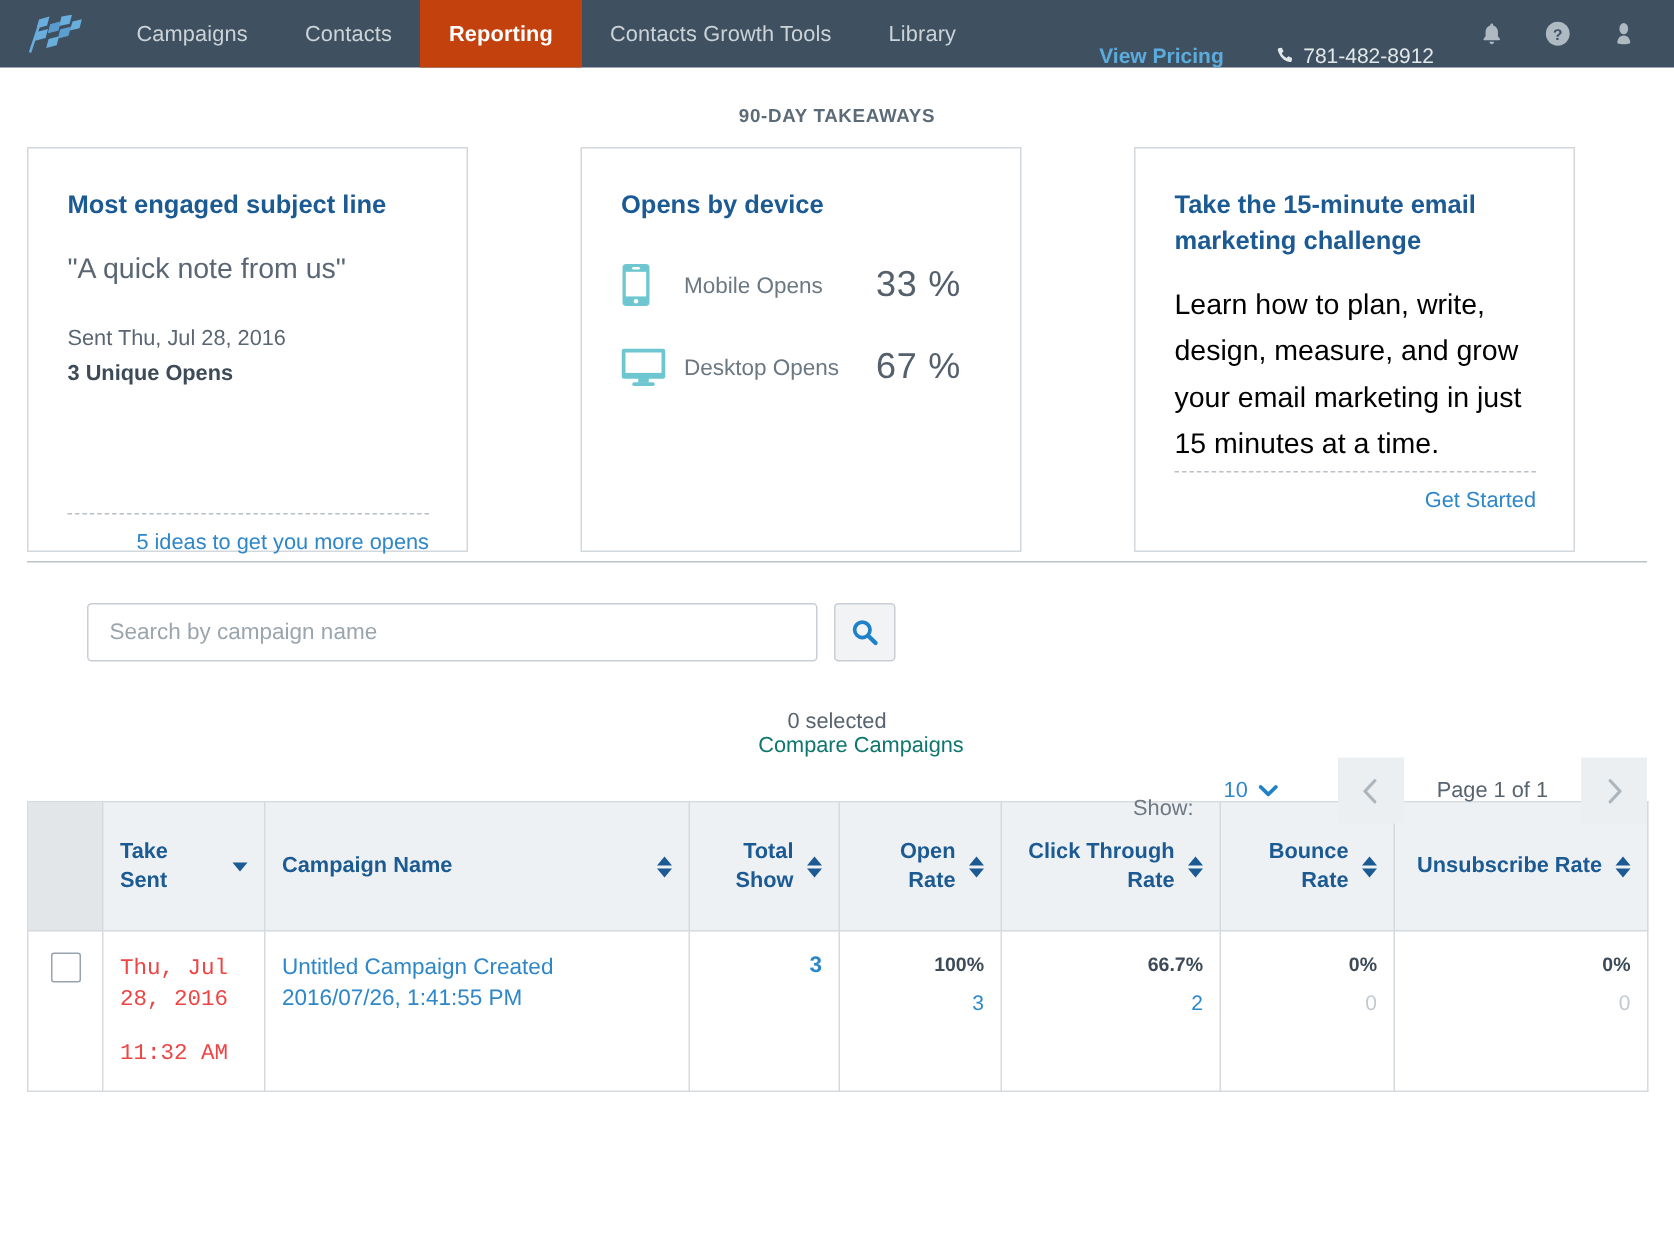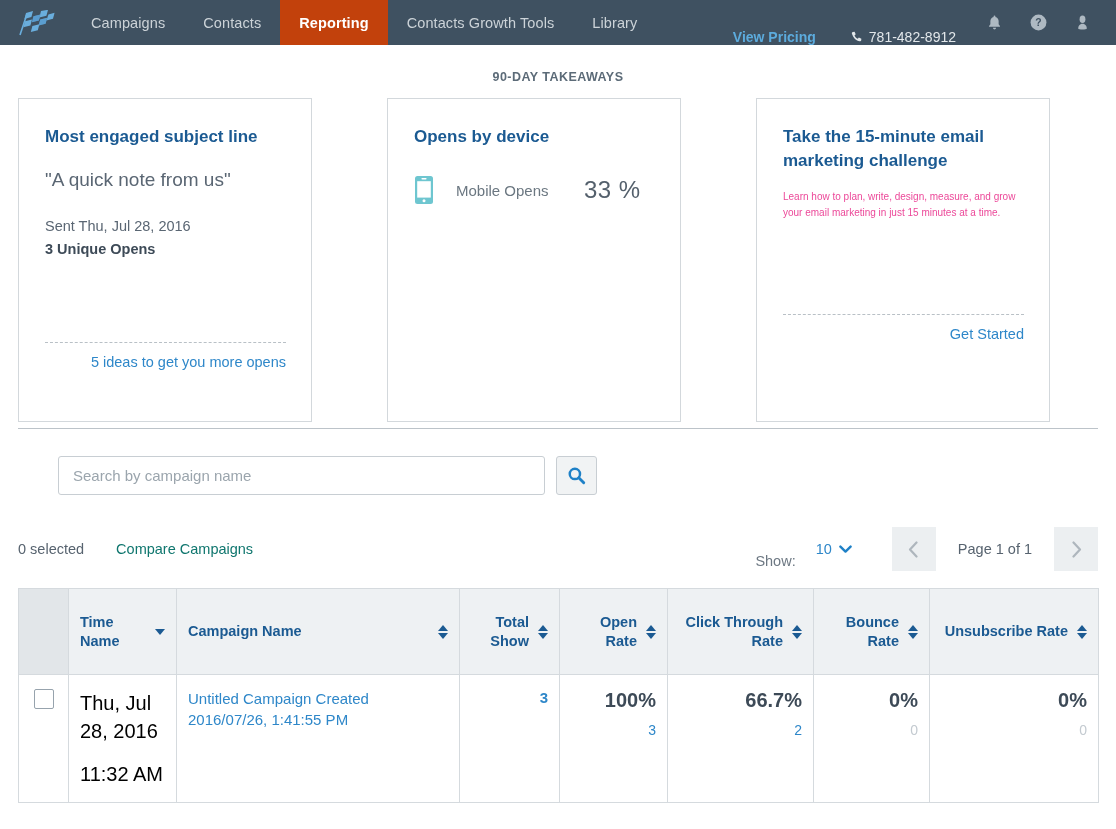--- a/index.html
+++ b/index.html
@@ -83,21 +83,21 @@
   
   .cards {
     display: flex;
     gap: 75px;
     margin-top: 4px;
   }
   .card {
     border: 1px solid #d3d8dc;
     background: #fff;
     width: 294px;
-    height: 324px;
+    height: 270px;
     padding: 26px 27px 20px 26px;
     position: relative;
   }
   .card-title {
     color: #1b5a92;
     font-size: 17px;
     font-weight: bold;
     line-height: 1.42;
     margin: 0 0 10px 0;
   }
@@ -136,22 +136,22 @@
   .device-label {
     font-size: 15px; color: #6b7781;
     width: 128px;
   }
   .device-pct {
     font-size: 24px; color: #54606c; letter-spacing: .5px;
   }
 
   
   .card-body {
-    font-size: 10px;
-    color: #ec4899;
+    font-size: 19px;
+    color: #000000;
     line-height: 1.62;
     margin-top: 16px;
   }
   #card-challenge .dashed { top: 215px; }
   #card-challenge .card-link { top: 227px; }
 
   
   .hr { border: none; border-top: 1px solid #bcc3c9; margin: 6px 0 0 0; }
 
   
@@ -180,20 +180,21 @@
     display: flex; align-items: center; justify-content: center;
     cursor: pointer;
   }
   .search-btn svg { stroke: #1f81c7; }
 
   
   .toolbar {
     display: flex; align-items: center;
     margin-top: 32px;
     height: 44px;
+    flex-direction: column;
   }
   .selected-count { font-size: 14.5px; color: #57636f; }
   .compare { font-size: 14.5px; color: #0f766e; margin-left: 32px; cursor: pointer; }
   .pager { margin-left: auto; display: flex; align-items: center; }
   .show-label { font-size: 14.5px; color: #6d7883; margin-right: 20px; margin-top: 23px; }
   .show-value {
     font-size: 14.5px; color: #2e87c9; cursor: pointer;
     display: flex; align-items: center; gap: 7px;
     margin-right: 40px;
   }
@@ -246,25 +247,25 @@
   table.camp tbody td { padding: 14px 11px; height: 105px; background: #fff; }
   td.cb-cell { text-align: center; padding-top: 17px; }
   .cbox {
     width: 20px; height: 20px;
     border: 1px solid #97a3ad;
     border-radius: 2px;
     background: #fff;
     display: inline-block;
     cursor: pointer;
   }
-  .time-cell { font-size: 20px; color: #000000; line-height: 1.42; }
+  .time-cell { font-size: 15px; color: #ef4444; line-height: 1.42; font-family: Liberation Mono, monospace; }
   .time-cell .tm { margin-top: 14px; }
   .camp-name { font-size: 15px; color: #2e87c9; line-height: 1.38; cursor: pointer; }
   .num-cell { text-align: right; }
-  .num-main { font-size: 20px; font-weight: bold; color: #3d4a57; }
+  .num-main { font-size: 13px; font-weight: bold; color: #3d4a57; }
   .num-sub { font-size: 14px; color: #2e87c9; margin-top: 10px; cursor: pointer; }
   .num-sub.zero { color: #c3cad0; cursor: default; }
 </style>
 </head>
 <body>
 
 <div class="topnav">
   <div class="logo-wrap">
     <svg width="38" height="26" viewBox="0 0 38 26">
       <path d="M3 25 L10 4" stroke="#6aaedd" stroke-width="1.6" fill="none"></path>
@@ -345,20 +346,32 @@
             <rect x="1" y="1" width="18" height="28" rx="2.5" fill="#6ec6d0"></rect>
             <rect x="3.2" y="6.2" width="13.6" height="16.4" fill="#ffffff"></rect>
             <rect x="7.4" y="3" width="5.2" height="1.6" rx=".8" fill="#ffffff"></rect>
             <circle cx="10" cy="25.8" r="1.5" fill="#ffffff"></circle>
           </svg>
         </div>
         <div class="device-label">Mobile Opens</div>
         <div class="device-pct">33 %</div>
       </div>
 
+      <div class="device-row">
+        <div class="device-icon">
+          <svg width="30" height="26" viewBox="0 0 30 26">
+            <rect x="0.5" y="0.5" width="29" height="20" rx="1.5" fill="#6ec6d0"></rect>
+            <rect x="3" y="3" width="24" height="13.6" fill="#ffffff"></rect>
+            <rect x="11.5" y="20" width="7" height="3.2" fill="#6ec6d0"></rect>
+            <rect x="7.5" y="22.8" width="15" height="2.6" rx="1.2" fill="#6ec6d0"></rect>
+          </svg>
+        </div>
+        <div class="device-label">Desktop Opens</div>
+        <div class="device-pct">67 %</div>
+      </div>
     </div>
 
     <div class="card" id="card-challenge">
       <div class="card-title">Take the 15-minute email marketing challenge</div>
       <div class="card-body">Learn how to plan, write, design, measure, and grow your email marketing in just 15 minutes at a time.</div>
       <hr class="dashed">
       <div class="card-link">Get Started</div>
     </div>
   </div>
 
@@ -410,21 +423,21 @@
         <col style="width:146px">
       <col style="width:116px">
         <col style="width:169px">
     </colgroup>
     <thead>
       <tr>
         <th class="cb-col"></th>
 
         <th>
           <div class="th-inner left">
-            <span class="th-txt left">Time Name</span>
+            <span class="th-txt left">Take Sent</span>
             <span class="sort">
                 <span class="tri-dn"></span>
               </span>
           </div>
         </th>
 
         <th>
           <div class="th-inner left">
             <span class="th-txt left">Campaign Name</span>
             <span class="sort">

